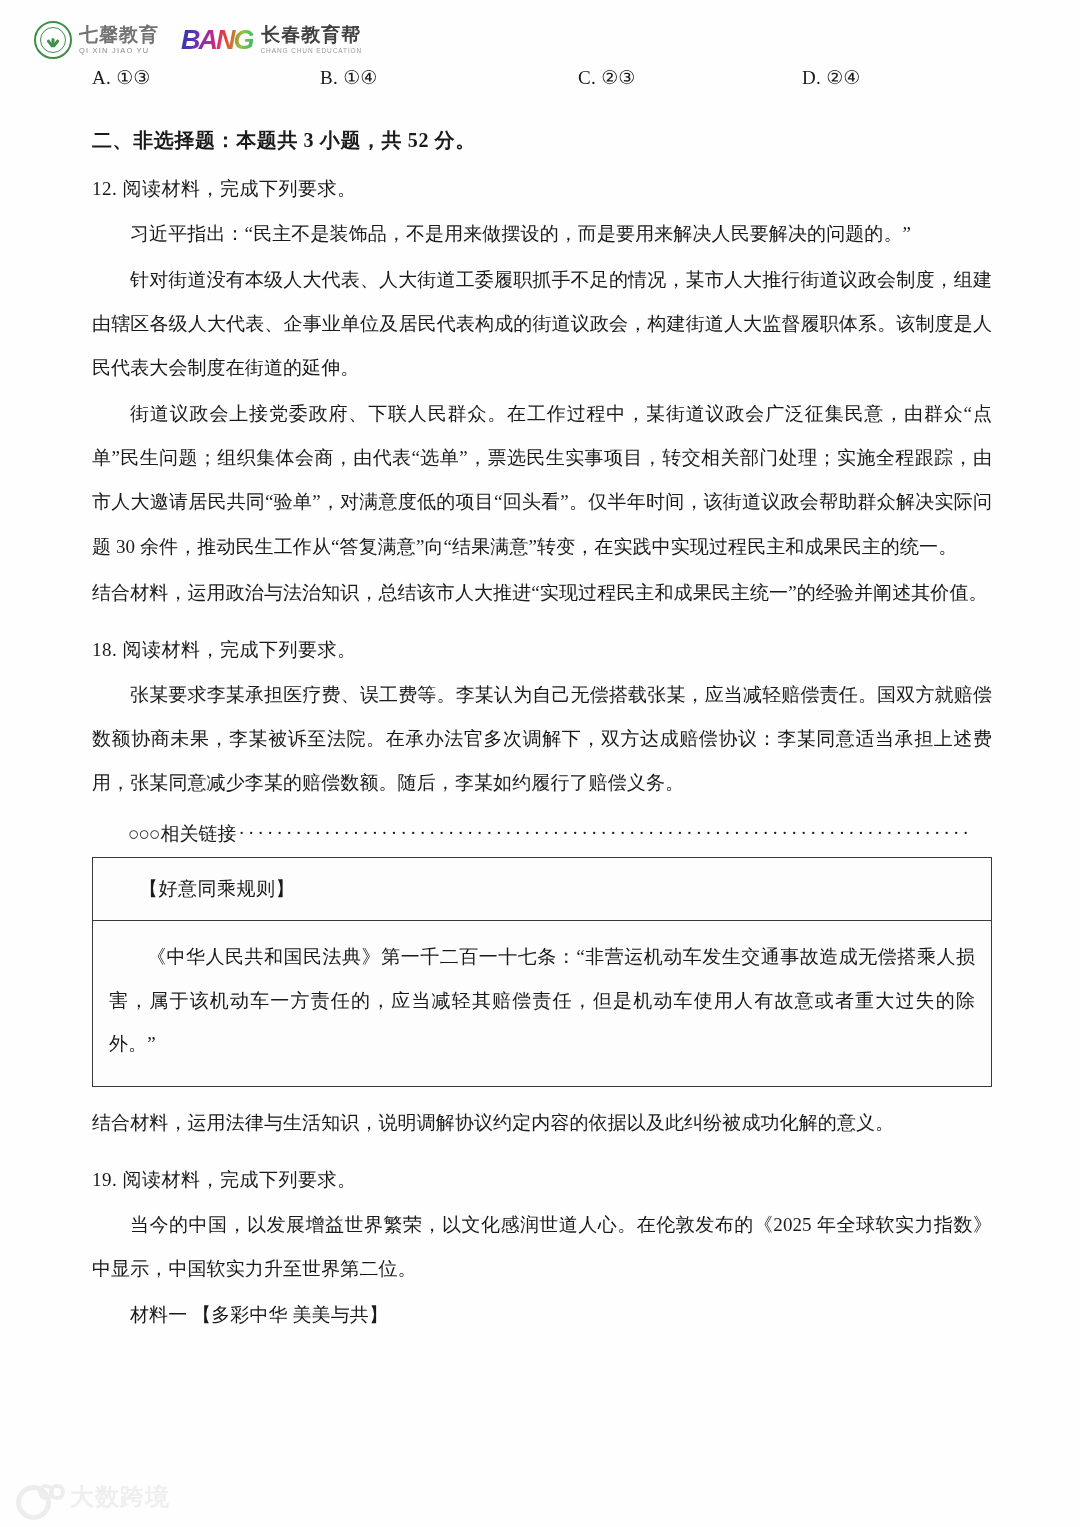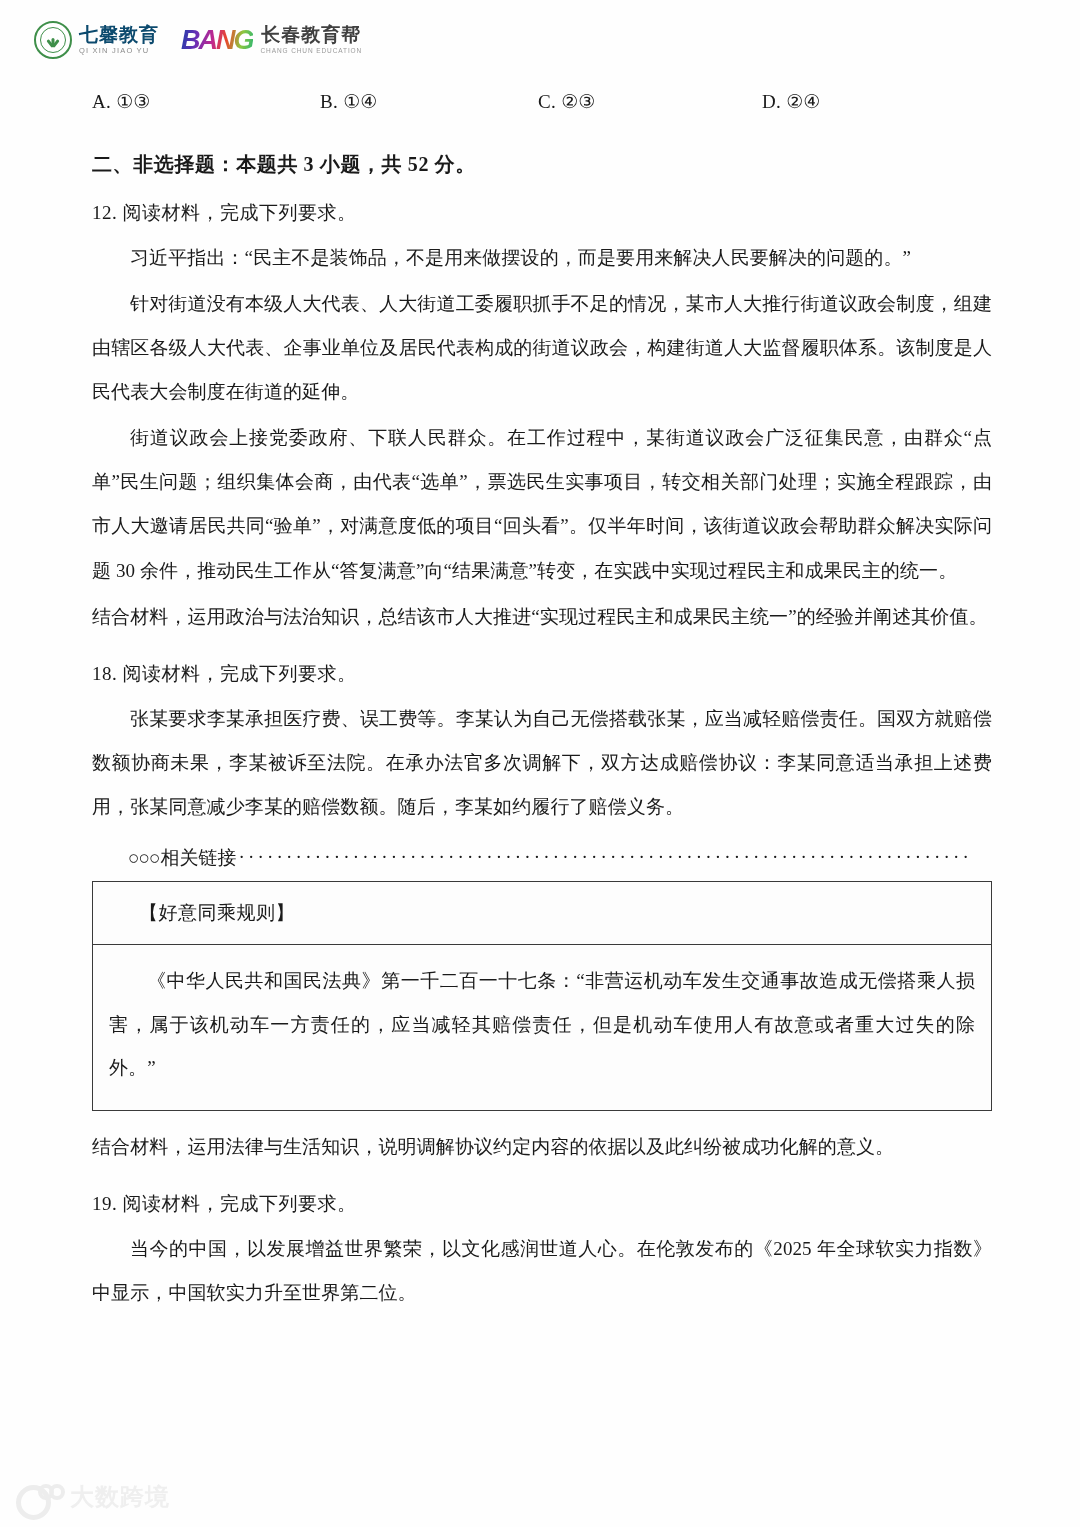--- a/index.html
+++ b/index.html
@@ -78,21 +78,21 @@
   .logo-a-leaf span:nth-child(3) { transform: translateX(-50%) rotate(38deg); }
   .logo-a-text {
     display: flex;
     flex-direction: column;
     line-height: 1;
   }
   .logo-a-cn {
     font-family: "Liberation Serif", serif;
     font-size: 19px;
     font-weight: 700;
-    color: #0c4a6e;
+    color: #737373;
     letter-spacing: 1px;
   }
   .logo-a-py {
     font-family: "Liberation Sans", sans-serif;
     font-size: 7.5px;
     color: #8a8a8a;
     letter-spacing: 1.2px;
     margin-top: 3px;
   }
 
@@ -130,39 +130,39 @@
     font-family: "Liberation Sans", sans-serif;
     font-size: 6.5px;
     color: #9a9a9a;
     letter-spacing: 0.9px;
     margin-top: 4px;
   }
 
   
   .content {
     position: absolute;
-    top: 90px;
+    top: 66px;
     left: 92px;
     width: 900px;
   }
 
   
   .options-row {
     display: flex;
     align-items: baseline;
     font-size: 19px;
     letter-spacing: 0.4px;
     margin-bottom: 4px;
   }
   .opt {
     white-space: nowrap;
   }
   .opt-a { width: 228px; }
   .opt-b { width: 218px; }
-  .opt-c { width: 224px; }
+  .opt-c { width: 224px; margin-left: 40px; }
   .opt-d { width: auto; }
   .opt-label { margin-right: 5px; }
   .circled { letter-spacing: 0px; }
 
   
   .section-heading {
     font-size: 20px;
     font-weight: 700;
     margin-top: 38px;
     margin-bottom: 11px;
@@ -341,20 +341,21 @@
       <div class="law-box-head">【好意同乘规则】</div>
       <div class="law-box-body">
         <p class="para indent">《中华人民共和国民法典》第一千二百一十七条：“非营运机动车发生交通事故造成无偿搭乘人损害，属于该机动车一方责任的，应当减轻其赔偿责任，但是机动车使用人有故意或者重大过失的除外。”</p>
       </div>
     </div>
 
     <p class="para">结合材料，运用法律与生活知识，说明调解协议约定内容的依据以及此纠纷被成功化解的意义。</p>
 
     <div class="q-num-line">19. 阅读材料，完成下列要求。</div>
     <p class="para indent">当今的中国，以发展增益世界繁荣，以文化感润世道人心。在伦敦发布的《2025 年全球软实力指数》中显示，中国软实力升至世界第二位。</p>
+    <p class="para indent">材料一  【多彩中华  美美与共】</p>
 
   </div>
 
   <div class="watermark">
     <span class="wm-mark">
       <span class="wm-ring"></span>
       <span class="wm-dot1"></span>
       <span class="wm-dot2"></span>
     </span>
     <span class="wm-text">大数跨境</span>

